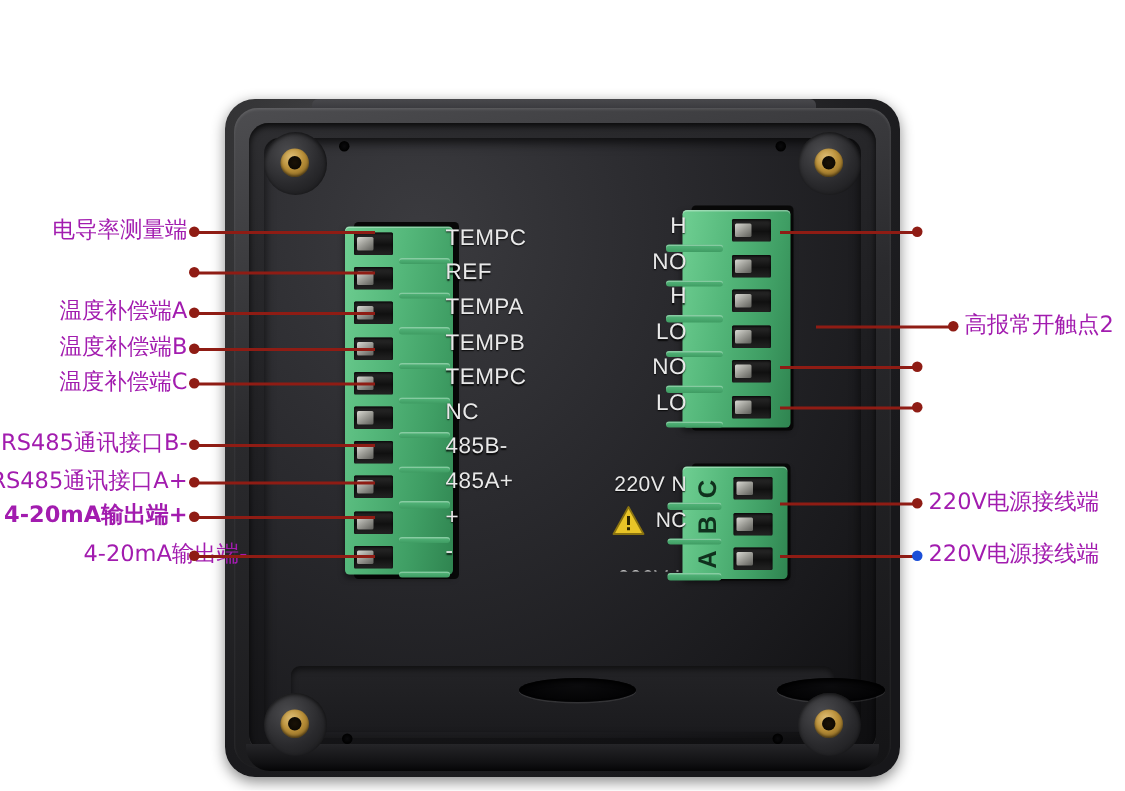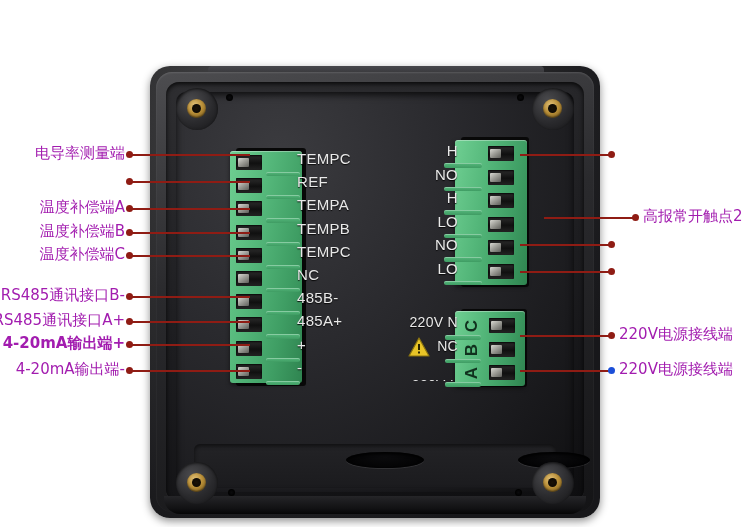--- a/index.html
+++ b/index.html
@@ -392,21 +392,21 @@
       <div class="callout left" style="left: 0px; top: 313px; width: 260px;">
         <div class="txt" style="right: 135px; top: -2px;">RS485通讯接口A+</div>
         <div class="dot" style="left: 126px;"></div>
         <div class="lead" style="left: 132px; width: 118px;"></div>
       </div>
       <div class="callout left" style="left: 0px; top: 336px; width: 260px;">
         <div class="txt" style="right: 135px; top: -2px; font-weight: bold;">4-20mA输出端+</div>
         <div class="dot" style="left: 126px;"></div>
         <div class="lead" style="left: 132px; width: 118px;"></div>
       </div>
-      <div class="callout left" style="left: 0px; top: 362px; width: 260px;">
+      <div class="callout left" style="left: 0px; top: 362px; width: 260px; padding-left: 40px;">
         <div class="txt" style="right: 135px; top: -2px;">4-20mA输出端-</div>
         <div class="dot" style="left: 126px;"></div>
         <div class="lead" style="left: 132px; width: 118px;"></div>
       </div>
     </div>
   <div id="callouts-right">
       <div class="callout right" style="left: 520px; top: 146px; width: 230px;">
         <div class="lead" style="left: 0px; width: 90px;"></div>
         <div class="dot" style="left: 88px;"></div>
       </div>

